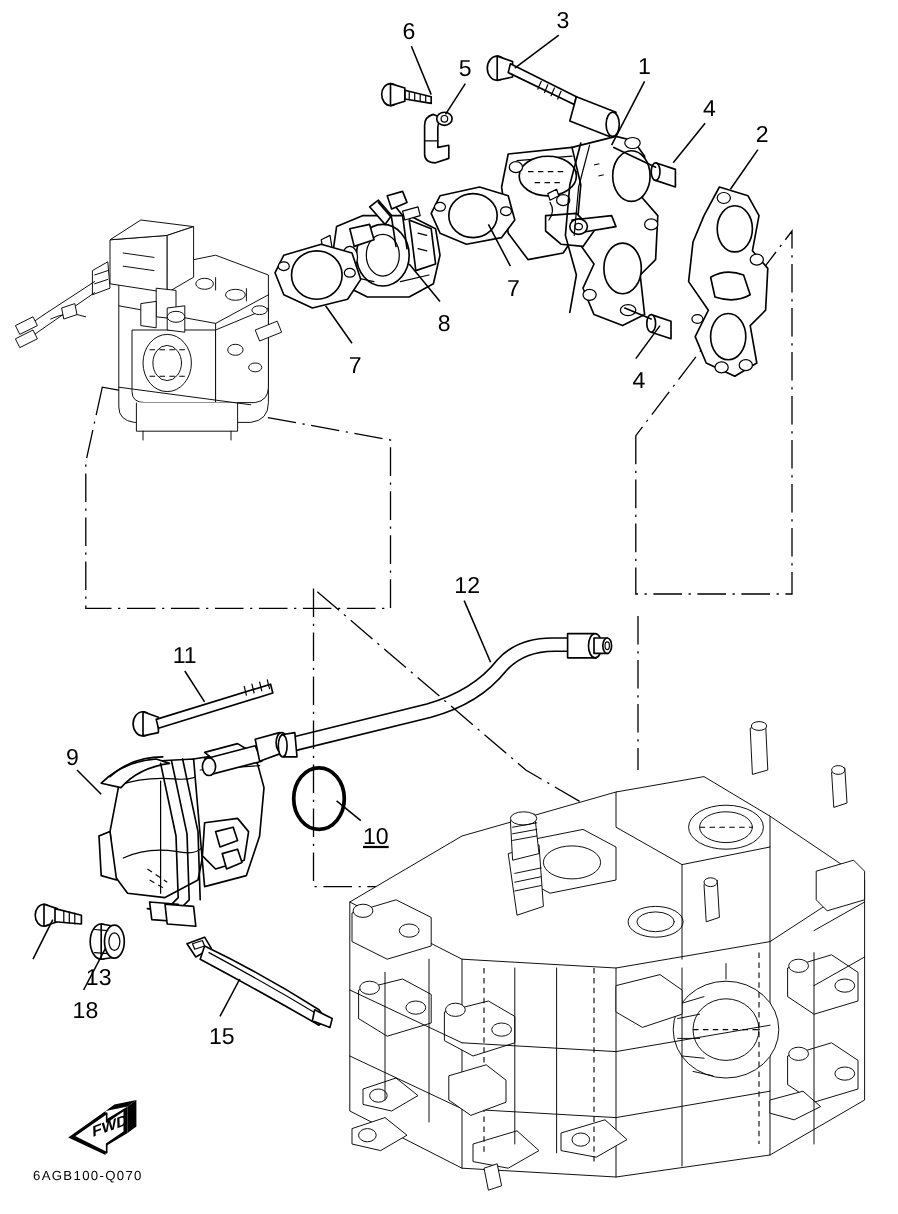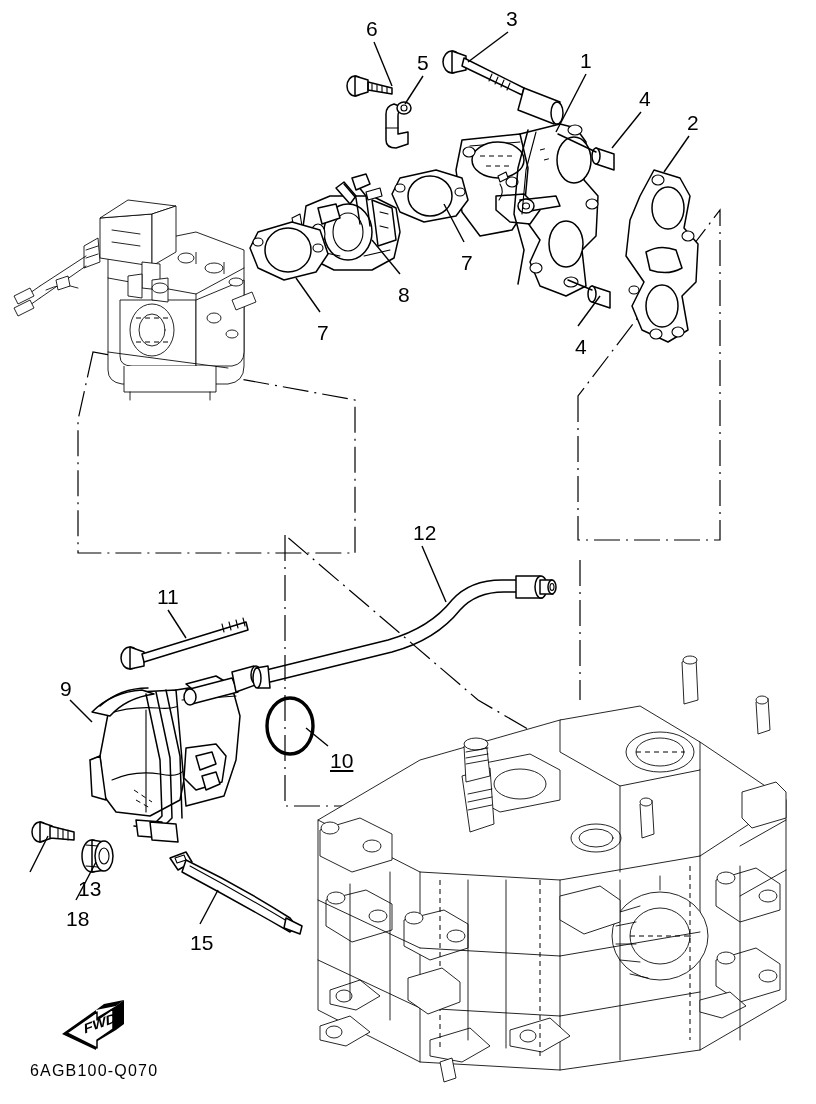--- a/index.html
+++ b/index.html
@@ -1,20 +1,20 @@
 <!DOCTYPE html>
 <html><head>
 <meta charset="utf-8">
 <style>
   html,body{margin:0;padding:0;background:#fff;}
   body{width:816px;height:1104px;font-family:"Liberation Sans",sans-serif;overflow:hidden;}
   #sheet{position:relative;width:816px;height:1104px;background:#fff;}
   #art{position:absolute;left:0;top:0;width:816px;height:1104px;}
   .callout{position:absolute;font-family:"Liberation Sans",sans-serif;font-size:21px;color:#000;line-height:1;letter-spacing:0px;white-space:nowrap;}
-  #partcode{position:absolute;left:30px;top:1062px;font-size:16px;letter-spacing:1.2px;color:#000;white-space:nowrap;}
+  #partcode{position:absolute;left:30px;top:1062px;font-size:12px;letter-spacing:1.2px;color:#000;white-space:nowrap;}
   .fwdtext{font-size:14px;font-weight:bold;font-family:"Liberation Sans",sans-serif;}
 </style>
 </head>
 <body>
 
 <div id="sheet">
 
   <svg id="art" viewBox="0 0 816 1104">
     <defs>
       <style>

